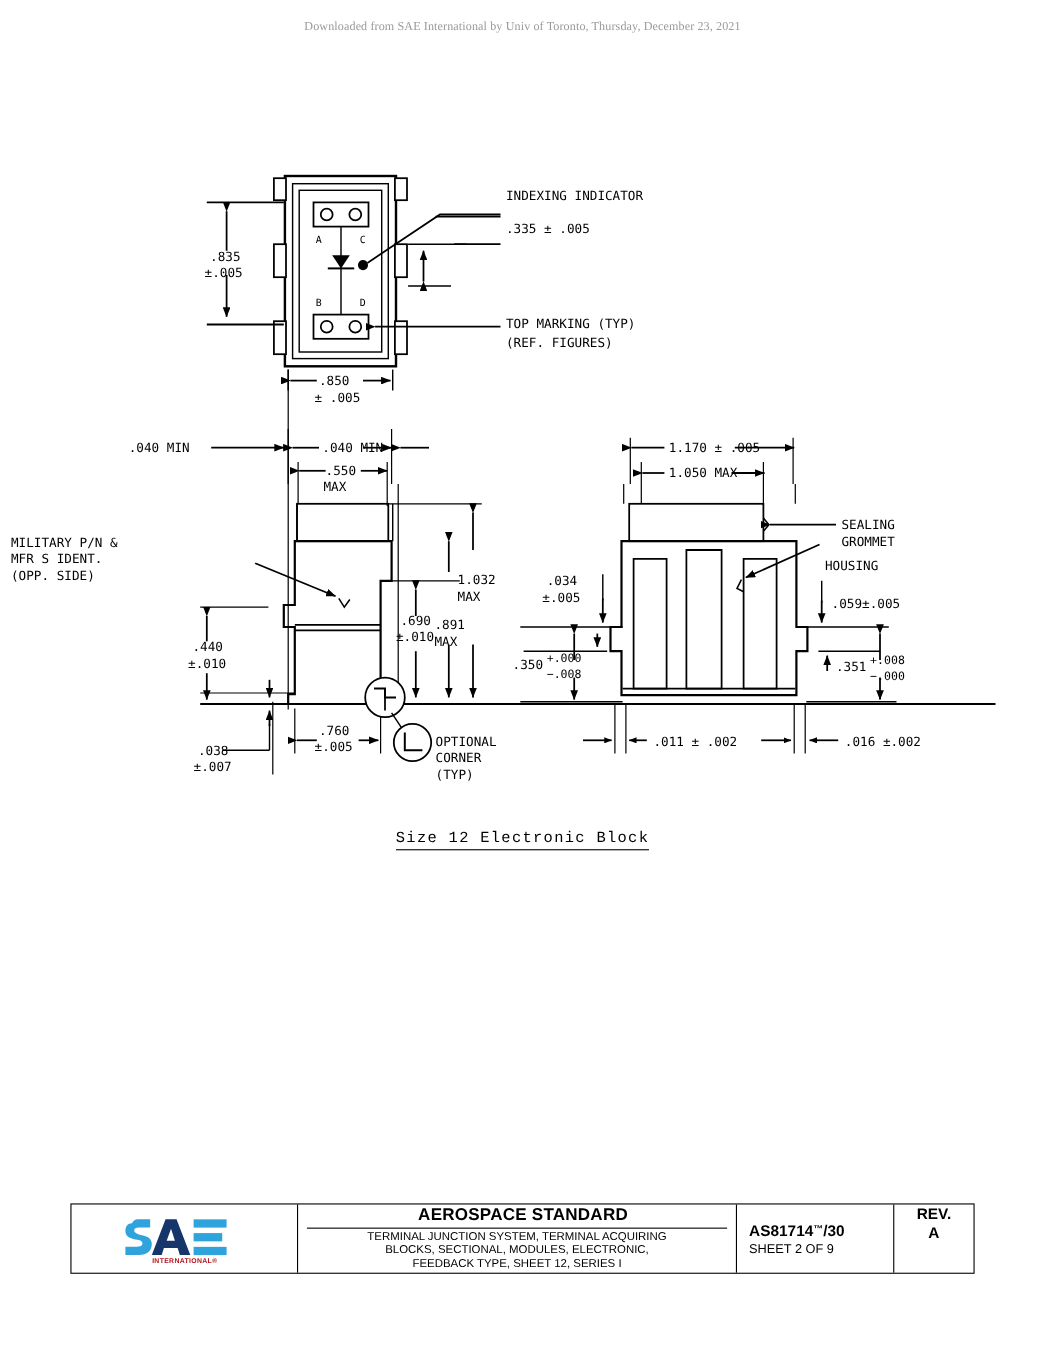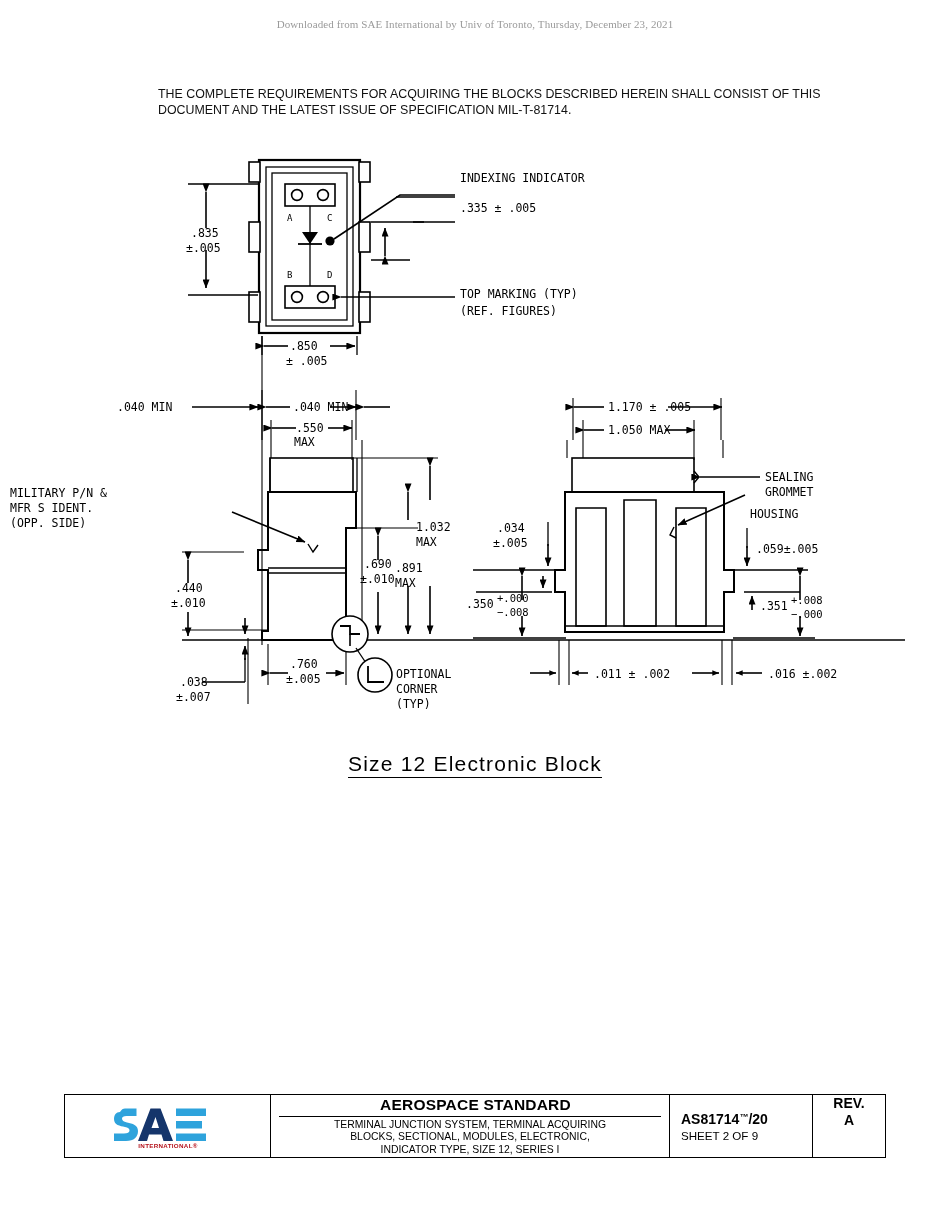--- a/index.html
+++ b/index.html
@@ -12,21 +12,21 @@
             font-family:"Liberation Serif",serif;font-size:11px;color:#9a9a9a;
             letter-spacing:.1px;}
 
   .req-note{position:absolute;left:158px;top:86px;width:690px;
             font-size:12.4px;line-height:16px;color:#111;}
 
   .dwg{position:absolute;left:0;top:140px;width:950px;height:660px;}
   .dwg svg{display:block;}
 
   .caption{position:absolute;left:0;top:752px;width:950px;text-align:center;}
-  .caption span{font-family:Liberation Sans, sans-serif;font-size:21px;
+  .caption span{font-family:Liberation Mono, monospace;font-size:14px;
                 letter-spacing:1.2px;border-bottom:1.6px solid #000;
                 padding-bottom:2px;}
 
   
   .tblock{position:absolute;left:64px;top:1094px;width:822px;height:64px;
           border:1.4px solid #000;box-sizing:border-box;display:flex;background:#fff;}
   .tb-logo{width:205px;border-right:1.4px solid #000;display:flex;
            align-items:center;justify-content:center;}
   .tb-mid{flex:1;display:flex;flex-direction:column;
           align-items:center;justify-content:center;border-right:1.4px solid #000;}
@@ -46,21 +46,20 @@
 
   .logo{width:112px;height:46px;display:block;}
 </style>
 </head>
 <body>
 
 <div class="page">
 
   <div class="dl-stamp">Downloaded from SAE International by Univ of Toronto, Thursday, December 23, 2021</div>
 
-  <div class="req-note">THE COMPLETE REQUIREMENTS FOR ACQUIRING THE BLOCKS DESCRIBED HEREIN SHALL CONSIST OF THIS DOCUMENT AND THE LATEST ISSUE OF SPECIFICATION MIL-T-81714.</div>
 
   <div class="dwg">
   <svg width="950" height="660" viewBox="0 0 950 660">
     <defs>
       <marker id="ah" markerWidth="9" markerHeight="7" refX="8.6" refY="3.5" orient="auto" markerUnits="userSpaceOnUse">
         <path d="M0,0 L9,3.5 L0,7 z" fill="#000"></path>
       </marker>
       <marker id="ahs" markerWidth="7" markerHeight="5.6" refX="6.7" refY="2.8" orient="auto" markerUnits="userSpaceOnUse">
         <path d="M0,0 L7,2.8 L0,5.6 z" fill="#000"></path>
       </marker>
@@ -354,26 +353,26 @@
         </g>
         <text x="110" y="90" text-anchor="middle" fill="#B5121B" font-family="'Liberation Sans',sans-serif" font-size="12.5" font-weight="bold" letter-spacing=".6">INTERNATIONAL®</text>
       </svg>
     </div>
 
     <div class="tb-mid">
       <div class="std">AEROSPACE STANDARD</div>
       <div class="tb-rule"></div>
       <div class="sub">TERMINAL JUNCTION SYSTEM, TERMINAL ACQUIRING</div>
       <div class="sub">BLOCKS, SECTIONAL, MODULES, ELECTRONIC,</div>
-      <div class="sub">INDICATOR TYPE, SIZE 12, SERIES I</div>
+      <div class="sub">FEEDBACK TYPE, SHEET 12, SERIES I</div>
     </div>
 
     <div class="tb-num">
       <div class="n1">
-        <span>AS81714</span><span class="tm">™</span><span>/20</span>
+        <span>AS81714</span><span class="tm">™</span><span>/30</span>
       </div>
       <div class="n2">SHEET 2 OF 9</div>
     </div>
 
     <div class="tb-rev">
       <div>REV.</div>
       <div>A</div>
     </div>
   </div>
 

